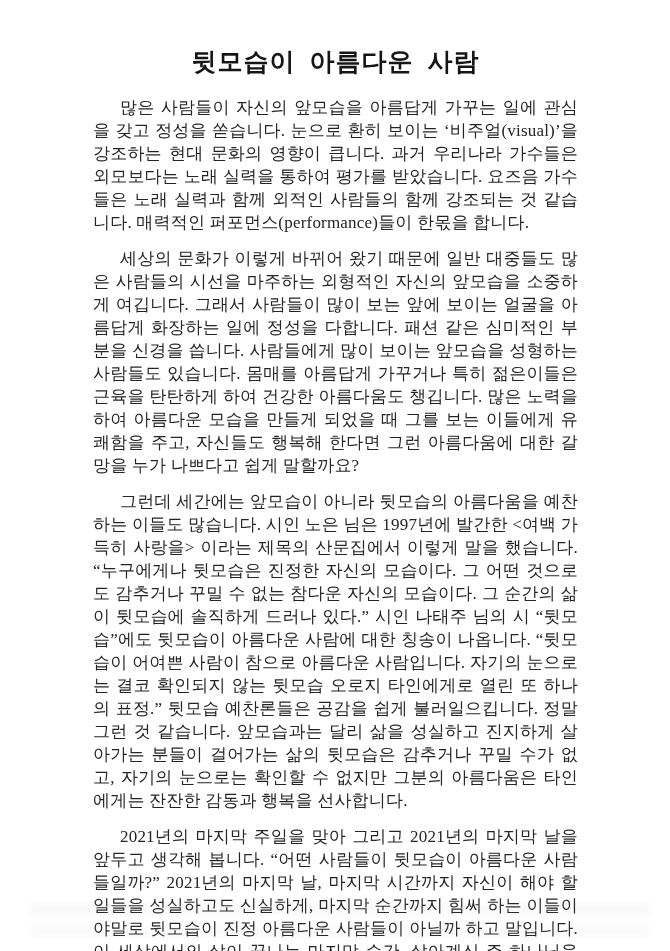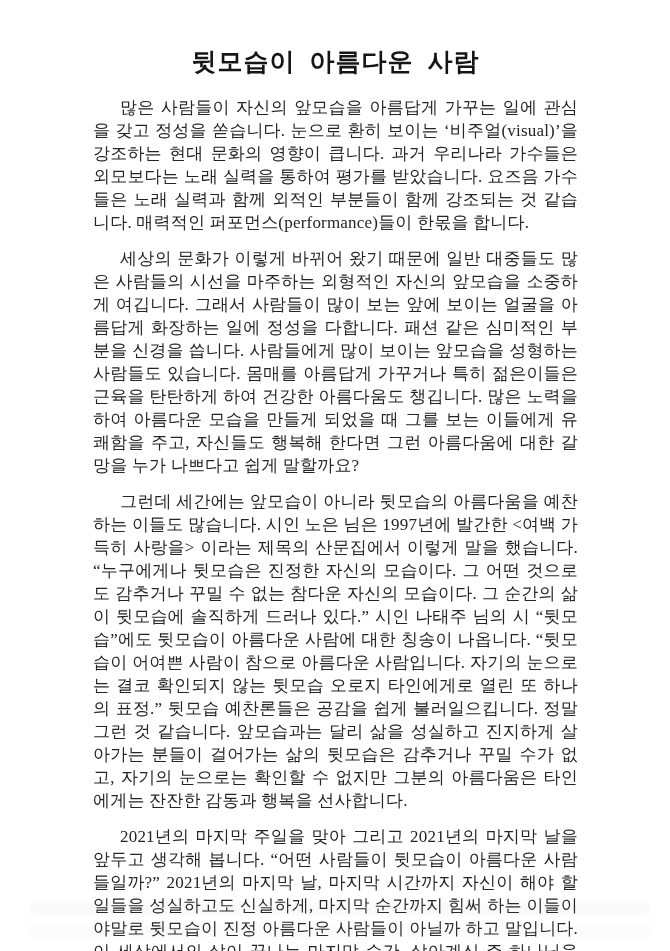--- a/index.html
+++ b/index.html
@@ -63,21 +63,21 @@
     filter: blur(2px);
     pointer-events: none;
   }
 </style>
 </head>
 <body>
 
 <div class="page">
   <h1 class="title">뒷모습이 아름다운 사람</h1>
 
-  <p class="para">많은 사람들이 자신의 앞모습을 아름답게 가꾸는 일에 관심을 갖고 정성을 쏟습니다. 눈으로 환히 보이는 ‘비주얼(visual)’을 강조하는 현대 문화의 영향이 큽니다. 과거 우리나라 가수들은 외모보다는 노래 실력을 통하여 평가를 받았습니다. 요즈음 가수들은 노래 실력과 함께 외적인 부분들이 함께 강조되는 것 같습니다. 매력적인 퍼포먼스(performance)들이 한몫을 합니다.</p>
+  <p class="para">많은 사람들이 자신의 앞모습을 아름답게 가꾸는 일에 관심을 갖고 정성을 쏟습니다. 눈으로 환히 보이는 ‘비주얼(visual)’을 강조하는 현대 문화의 영향이 큽니다. 과거 우리나라 가수들은 외모보다는 노래 실력을 통하여 평가를 받았습니다. 요즈음 가수들은 노래 실력과 함께 외적인 사람들의 함께 강조되는 것 같습니다. 매력적인 퍼포먼스(performance)들이 한몫을 합니다.</p>
 
   <p class="para">세상의 문화가 이렇게 바뀌어 왔기 때문에 일반 대중들도 많은 사람들의 시선을 마주하는 외형적인 자신의 앞모습을 소중하게 여깁니다. 그래서 사람들이 많이 보는 앞에 보이는 얼굴을 아름답게 화장하는 일에 정성을 다합니다. 패션 같은 심미적인 부분을 신경을 씁니다. 사람들에게 많이 보이는 앞모습을 성형하는 사람들도 있습니다. 몸매를 아름답게 가꾸거나 특히 젊은이들은 근육을 탄탄하게 하여 건강한 아름다움도 챙깁니다. 많은 노력을 하여 아름다운 모습을 만들게 되었을 때 그를 보는 이들에게 유쾌함을 주고, 자신들도 행복해 한다면 그런 아름다움에 대한 갈망을 누가 나쁘다고 쉽게 말할까요?</p>
 
   <p class="para">그런데 세간에는 앞모습이 아니라 뒷모습의 아름다움을 예찬하는 이들도 많습니다. 시인 노은 님은 1997년에 발간한 &lt;여백 가득히 사랑을&gt; 이라는 제목의 산문집에서 이렇게 말을 했습니다. “누구에게나 뒷모습은 진정한 자신의 모습이다. 그 어떤 것으로도 감추거나 꾸밀 수 없는 참다운 자신의 모습이다. 그 순간의 삶이 뒷모습에 솔직하게 드러나 있다.” 시인 나태주 님의 시 “뒷모습”에도 뒷모습이 아름다운 사람에 대한 칭송이 나옵니다. “뒷모습이 어여쁜 사람이 참으로 아름다운 사람입니다. 자기의 눈으로는 결코 확인되지 않는 뒷모습 오로지 타인에게로 열린 또 하나의 표정.” 뒷모습 예찬론들은 공감을 쉽게 불러일으킵니다. 정말 그런 것 같습니다. 앞모습과는 달리 삶을 성실하고 진지하게 살아가는 분들이 걸어가는 삶의 뒷모습은 감추거나 꾸밀 수가 없고, 자기의 눈으로는 확인할 수 없지만 그분의 아름다움은 타인에게는 잔잔한 감동과 행복을 선사합니다.</p>
 
   <p class="para">2021년의 마지막 주일을 맞아 그리고 2021년의 마지막 날을 앞두고 생각해 봅니다. “어떤 사람들이 뒷모습이 아름다운 사람들일까?” 2021년의 마지막 날, 마지막 시간까지 자신이 해야 할 일들을 성실하고도 신실하게, 마지막 순간까지 힘써 하는 이들이야말로 뒷모습이 진정 아름다운 사람들이 아닐까 하고 말입니다. 이 세상에서의 삶이 끝나는 마지막 순간, 살아계신 주 하나님을 경외하며 주님의 품에 안기는 성도들이야말로 진정 뒷모습이 아름다운 사람들일 것입니다.</p>
 
   <div class="bleed"></div>
 </div>
 

